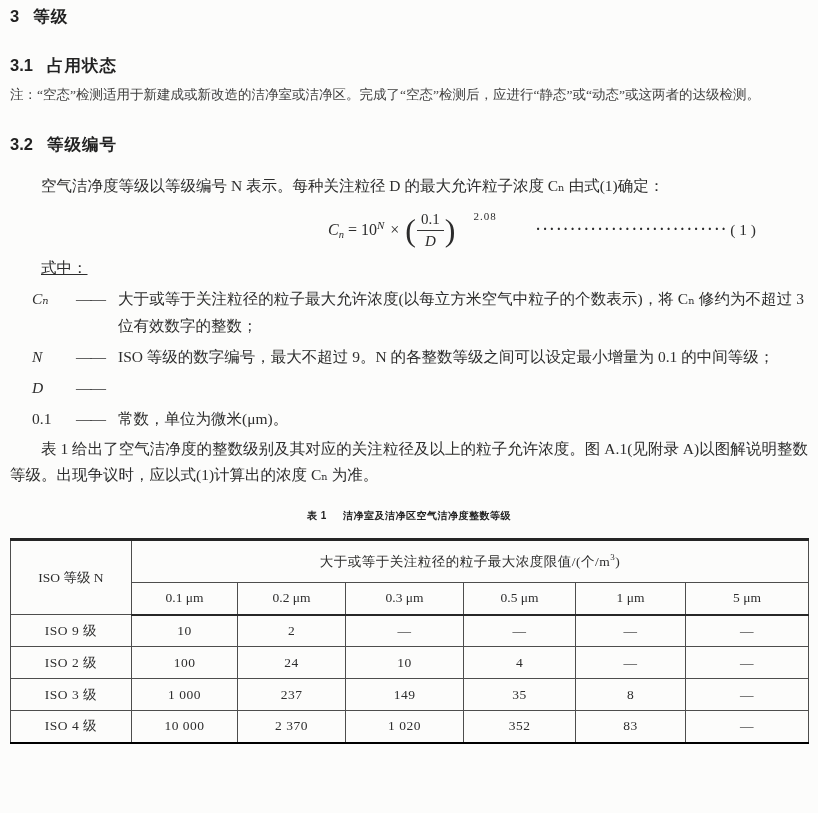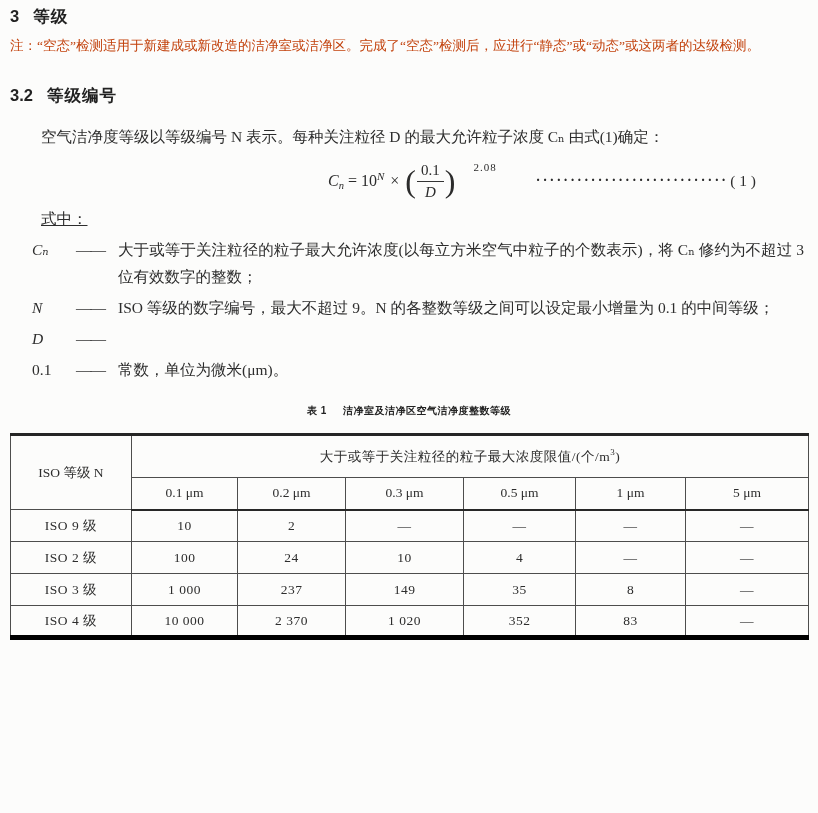--- a/index.html
+++ b/index.html
@@ -42,21 +42,21 @@
   #p-class { margin-top: 17px; }
 
   
   .note {
     margin-top: 5px;
     font-size: 13.5px;
     line-height: 25px;
     padding-left: 28px;
     text-indent: -28px;
     text-align: justify;
-    color: #c2410c;
+    color: #404040;
   }
 
   
   .formula-row {
     display: flex;
     align-items: center;
     margin-top: 6px;
     padding-left: 318px;
     padding-right: 52px;
     height: 50px;
@@ -153,32 +153,35 @@
     text-align: center;
     vertical-align: middle;
     font-weight: normal;
     padding: 0 2px;
   }
   table.cls-table { border: 1.5px solid #3a3a3a; border-top: 3px solid #252525; }
   th.span-head { height: 43px; letter-spacing: 0.5px; }
   tr.size-row th { height: 32px; border-bottom: 2.5px solid #272727; }
   th.iso-head { border-bottom: 2.5px solid #272727; }
   tbody td { height: 32px; letter-spacing: 0.5px; }
-  tbody tr:last-child td { border-bottom: 5px solid #000000; }
+  tbody tr:last-child td { border-bottom: 2px solid #000000; }
   sup.cube { font-size: 9px; }
 </style>
 </head>
 <body>
 
 <div class="page">
 
   <div class="sec-heading" id="h3">
     <span class="sec-num">3</span><span>等级</span>
   </div>
 
+  <div class="sec-heading" id="h31">
+    <span class="sec-num">3.1</span><span>占用状态</span>
+  </div>
 
 
   <p class="note">注：“空态”检测适用于新建成或新改造的洁净室或洁净区。完成了“空态”检测后，应进行“静态”或“动态”或这两者的达级检测。</p>
 
   <div class="sec-heading" id="h32">
     <span class="sec-num">3.2</span><span>等级编号</span>
   </div>
 
   <p class="para" id="p-class">空气洁净度等级以等级编号 N 表示。每种关注粒径 D 的最大允许粒子浓度 Cₙ 由式(1)确定：</p>
 
@@ -219,20 +222,21 @@
       <span class="def-term">D</span>
       <span class="def-dash">——</span>
     </div>
     <div class="def-item">
       <span class="def-term">0.1</span>
       <span class="def-dash">——</span>
       <span class="def-desc">常数，单位为微米(μm)。</span>
     </div>
   </div>
 
+  <p class="para" id="p-closing">表 1 给出了空气洁净度的整数级别及其对应的关注粒径及以上的粒子允许浓度。图 A.1(见附录 A)以图解说明整数等级。出现争议时，应以式(1)计算出的浓度 Cₙ 为准。</p>
 
   <div class="table-title">
     <span class="tt-num">表 1</span><span>洁净室及洁净区空气洁净度整数等级</span>
   </div>
 
   <table class="cls-table">
     <colgroup>
       <col style="width:121px">
       <col style="width:106px">
       <col style="width:108px">

